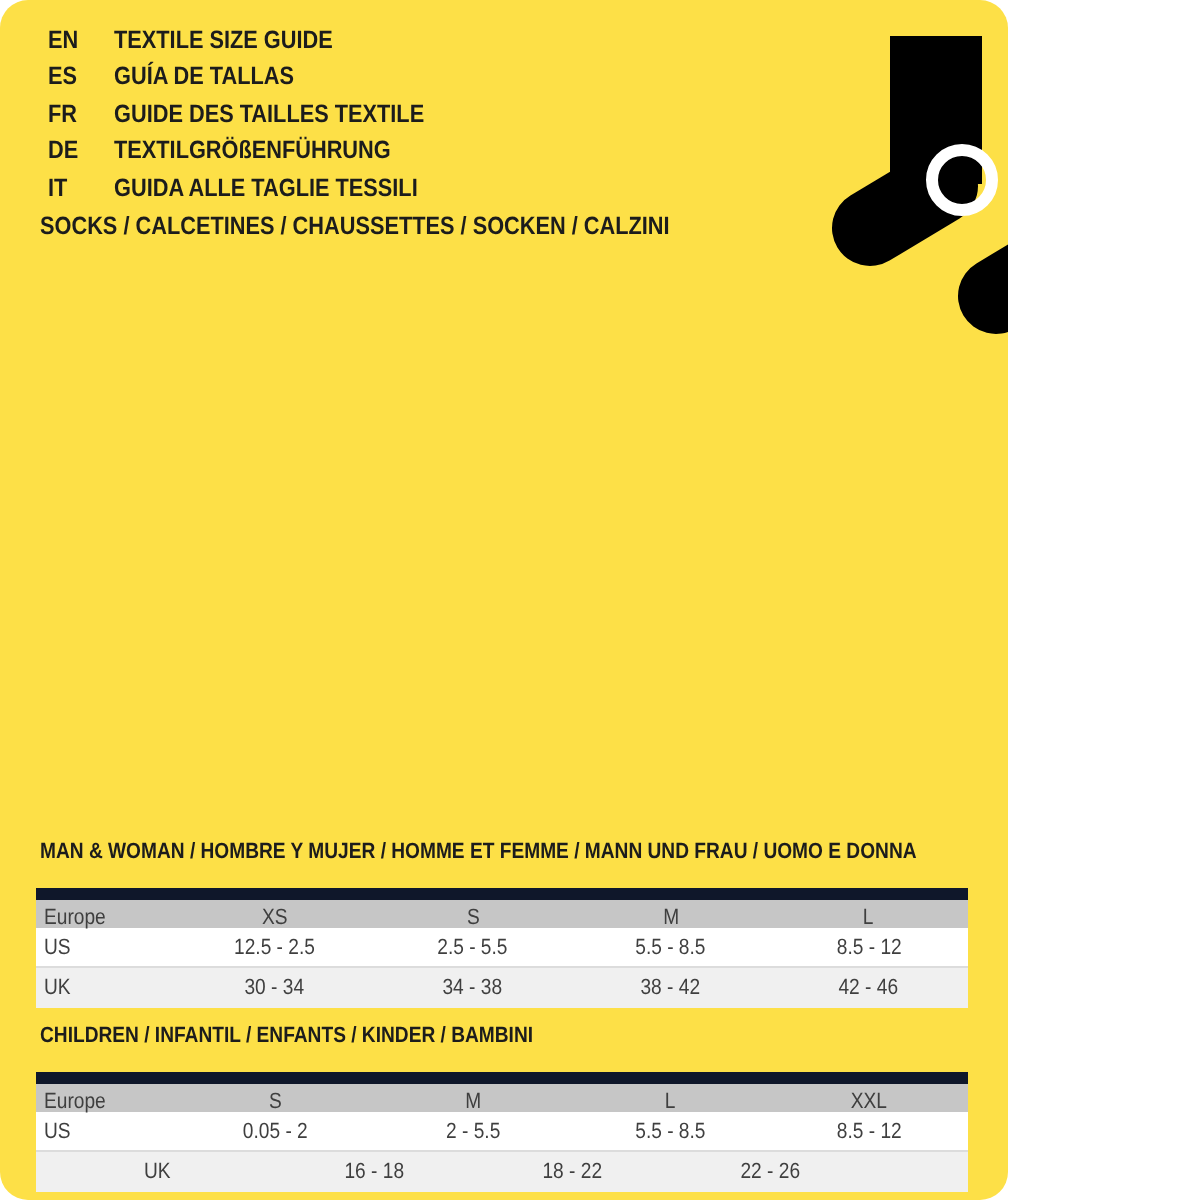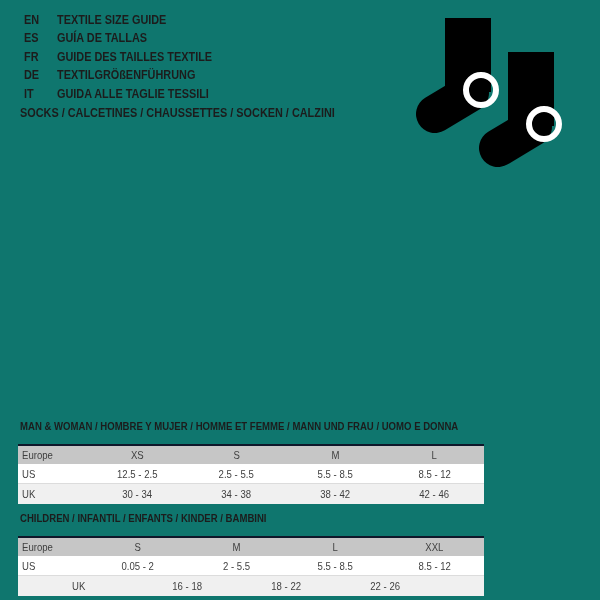--- a/index.html
+++ b/index.html
@@ -1,40 +1,41 @@
 <!DOCTYPE html>
 <html><head>
 <meta charset="utf-8">
 <style>
   html,body { margin:0; padding:0; }
   .page {
-    position:relative; width:600px; height:600px; background:#0f766e;
+    position:relative; width:504px; height:600px; background:#fde047;
     font-family:"Liberation Sans", sans-serif; overflow:hidden;
     color:#1c1c1c;
+    border-radius:14px;
   }
   .cond { display:inline-block; transform:scaleX(0.87); transform-origin:0 50%; white-space:nowrap; }
   .cond-c { display:inline-block; transform:scaleX(0.87); transform-origin:50% 50%; white-space:nowrap; }
 
   
   .lang-block { position:absolute; left:24px; top:11px; }
   .lang-row { display:flex; height:18.4px; line-height:18.4px; font-weight:bold; font-size:12.5px; color:#1c1c1c; }
   .lang-code { width:33px; }
 
   
   .category-line { position:absolute; left:20px; top:106px; font-weight:bold; font-size:12.5px; color:#1c1c1c; }
 
   
   .socks-svg { position:absolute; left:410px; top:10px; width:155px; height:172px; }
 
   
   .size-table { position:absolute; left:18px; width:466px; }
   .tbl-title { font-weight:bold; font-size:11px; line-height:13px; margin:0 0 11px 2px; color:#1c1c1c; }
   .tbl { width:466px; }
   .tbl-row { display:flex; box-sizing:border-box; font-size:11px; color:#3f3f3f; }
-  .hdr-row { height:20px; line-height:19px; background:#c6c6c6; border-top:2px solid #0f172a; }
+  .hdr-row { height:20px; line-height:19px; background:#c6c6c6; border-top:6px solid #0f172a; }
   .data-row { height:20px; line-height:20px;justify-content:center; }
   .row-us { background:#ffffff; border-bottom:1px solid #dcdcdc; }
   .row-uk { background:#f0f0f0; }
   .col-region { width:70px; padding-left:4px; text-align:left; box-sizing:border-box; }
   .col-size { width:99px; text-align:center; }
   #table1 { top:420px; }
   #table2 { top:512px; }
 </style>
 </head>
 <body>

